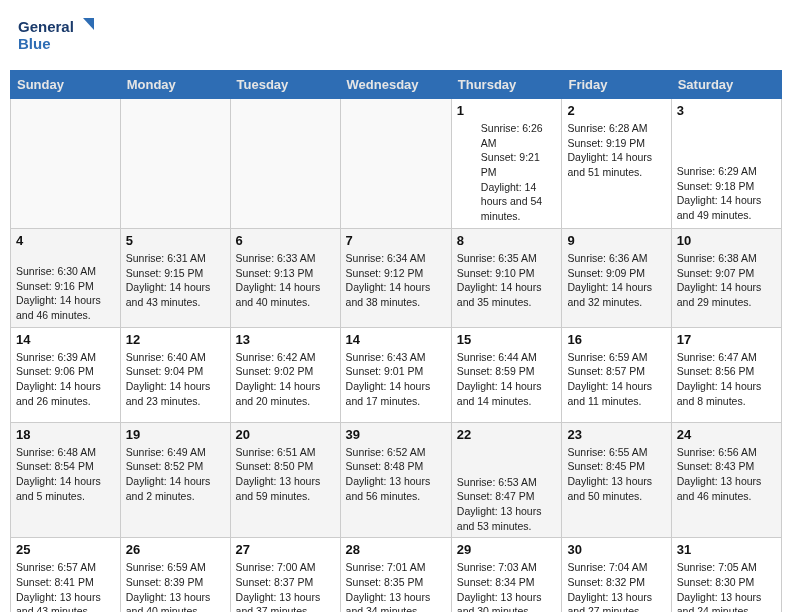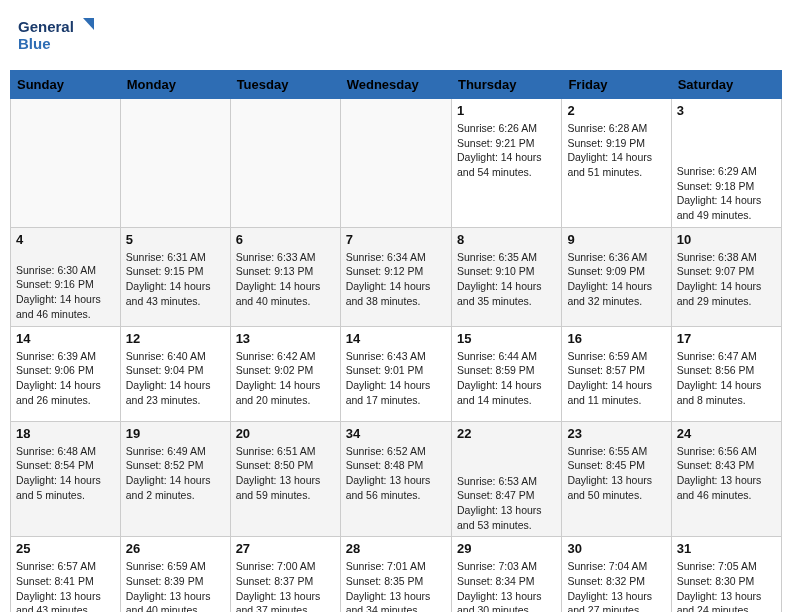--- a/index.html
+++ b/index.html
@@ -34,21 +34,21 @@
       font-size: 16px;
       color: #444;
     }
     table {
       width: 100%;
       border-collapse: collapse;
       font-size: 11px;
     }
     thead th {
       background-color: #2e6db4;
-      color: #000000;
+      color: #e5e5e5;
       text-align: left;
       padding: 6px 6px;
       font-size: 13px;
       font-weight: bold;
       border: 1px solid #2e6db4;
     }
     tbody td {
       border: 1px solid #ccc;
       vertical-align: top;
       padding: 4px 5px;
@@ -111,21 +111,21 @@
       </tr>
   </thead>
   <tbody id="calendar-body">
   <tr class="week-row">
         <td class="empty-cell"></td>
         <td class="empty-cell"></td>
         <td class="empty-cell"></td>
         <td class="empty-cell"></td>
         <td>
           <div class="day-number">1</div>
-          <div class="day-info" style="white-space: pre-line;">Sunrise: 6:26 AM
+          <div class="day-info" style="white-space: pre-line; margin-left: 24px;">Sunrise: 6:26 AM
 Sunset: 9:21 PM
 Daylight: 14 hours and 54 minutes.</div>
         </td>
         <td>
           <div class="day-number">2</div>
           <div class="day-info" style="white-space: pre-line;">Sunrise: 6:28 AM
 Sunset: 9:19 PM
 Daylight: 14 hours and 51 minutes.</div>
         </td>
         <td>
@@ -236,21 +236,21 @@
 Sunset: 8:52 PM
 Daylight: 14 hours and 2 minutes.</div>
         </td>
         <td>
           <div class="day-number">20</div>
           <div class="day-info" style="white-space: pre-line;">Sunrise: 6:51 AM
 Sunset: 8:50 PM
 Daylight: 13 hours and 59 minutes.</div>
         </td>
         <td>
-          <div class="day-number">34</div>
+          <div class="day-number">39</div>
           <div class="day-info" style="white-space: pre-line;">Sunrise: 6:52 AM
 Sunset: 8:48 PM
 Daylight: 13 hours and 56 minutes.</div>
         </td>
         <td>
           <div class="day-number">22</div>
           <div class="day-info" style="white-space: pre-line; margin-top: 33px;">Sunrise: 6:53 AM
 Sunset: 8:47 PM
 Daylight: 13 hours and 53 minutes.</div>
         </td>

